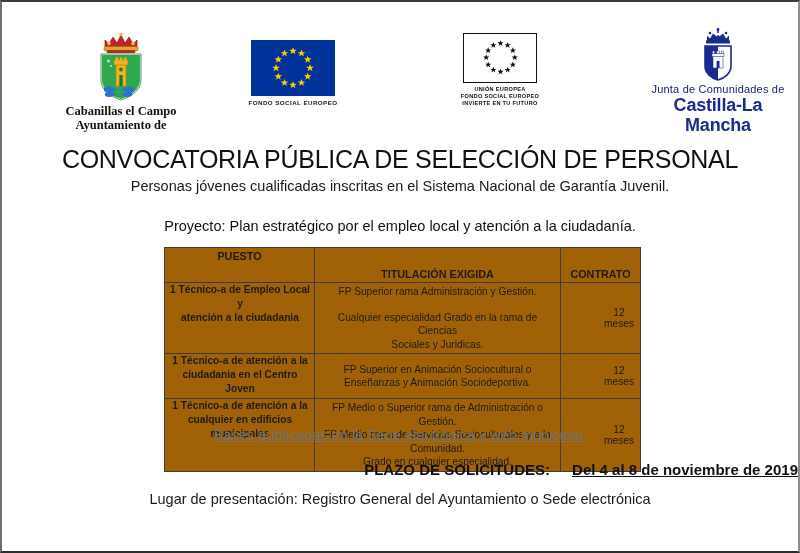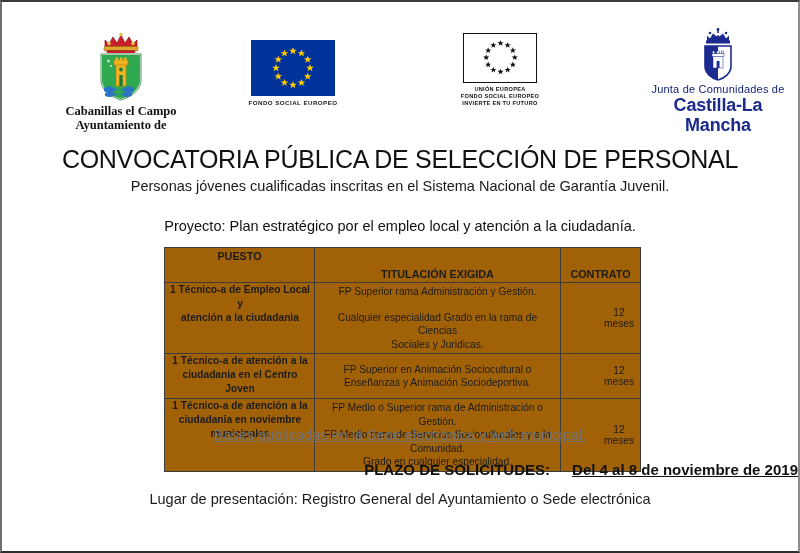--- a/index.html
+++ b/index.html
@@ -426,21 +426,21 @@
         <td class="cell-titulacion">
           <div>FP Superior en Animación Sociocultural o</div>
           <div>Enseñanzas y Animación Sociodeportiva.</div>
         </td>
         <td class="cell-contrato">12 meses</td>
       </tr>
 
       <tr>
         <td class="cell-puesto">
           <div>1 Técnico-a de atención a la</div>
-          <div>ciudadania en noviembre</div>
+          <div>cualquier en edificios</div>
           <div>municipales</div>
         </td>
         <td class="cell-titulacion">
           <div>FP Medio o Superior rama de  Administración o Gestión.</div>
           <div>FP Medio rama de Servicios Socioculturales y a la</div>
           <div>Comunidad.</div>
           <div>Grado en cualquier especialidad.</div>
         </td>
         <td class="cell-contrato">12 meses</td>
       </tr>

